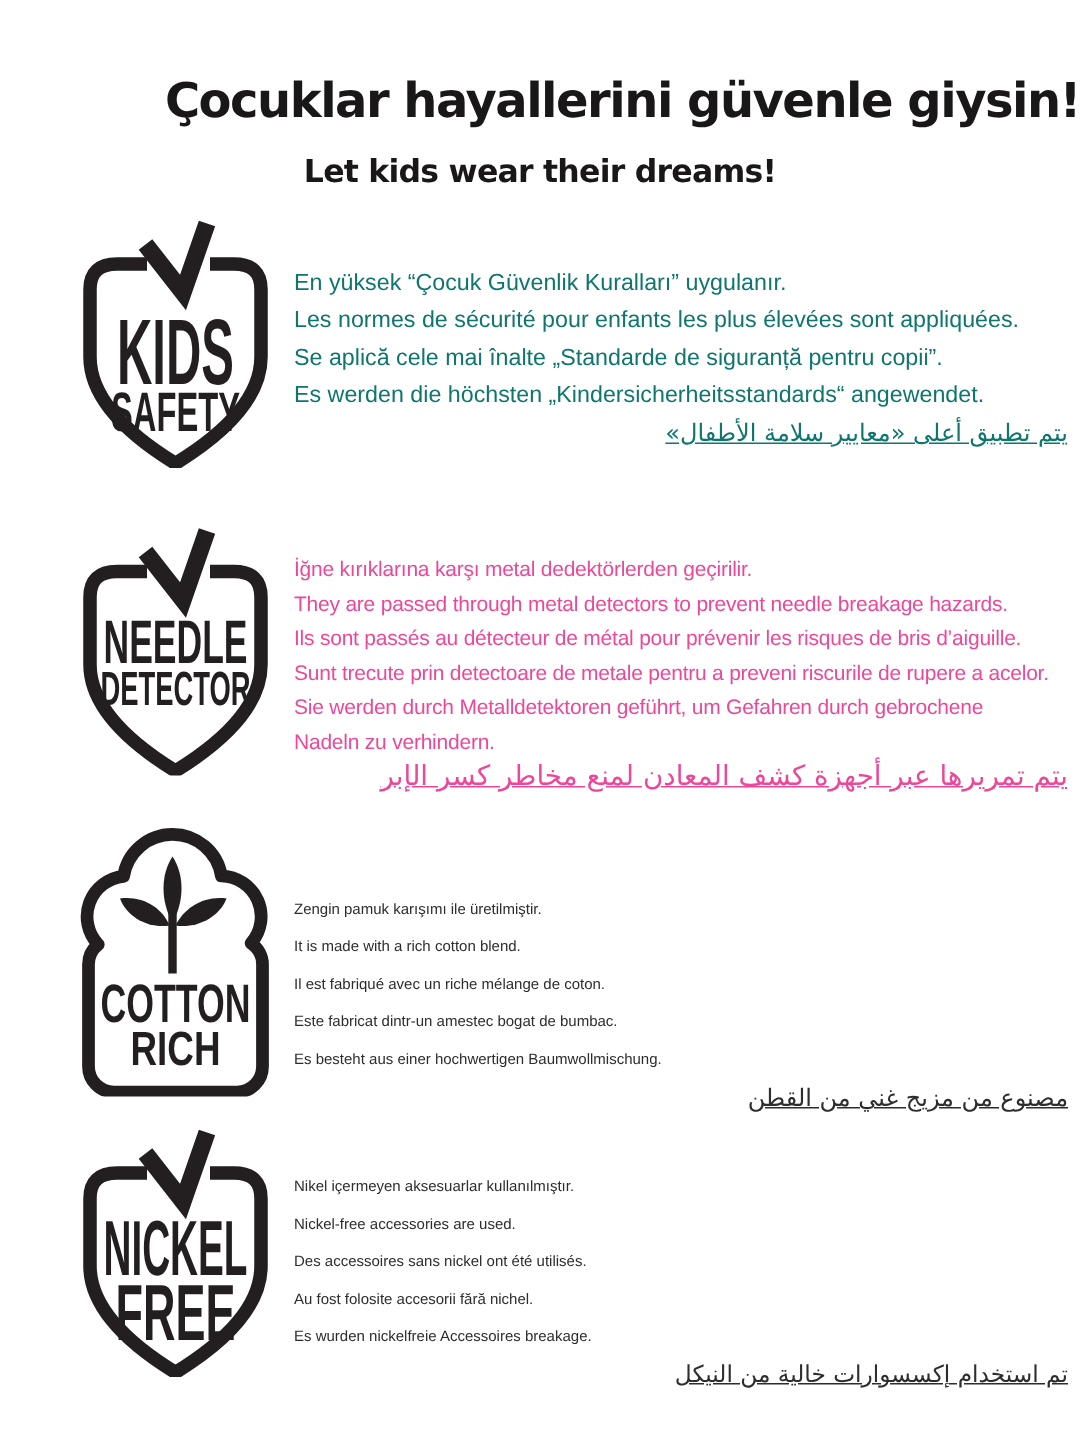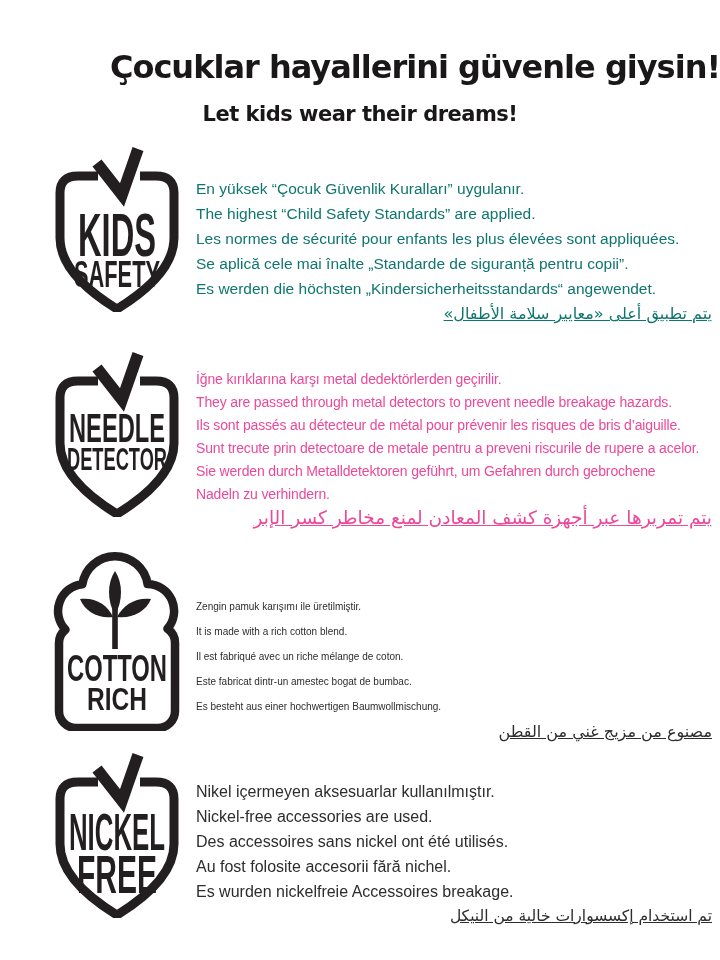--- a/index.html
+++ b/index.html
@@ -27,21 +27,21 @@
   .badge svg { display:block; }
   .badge-word {
     font-family:"Liberation Sans",sans-serif;
     font-weight:bold; fill:#231f20;
   }
   .textblock { position:absolute; left:196px; width:516px; }
   .tl { white-space:nowrap; }
   .tb-1 .tl { font-size:15.5px; line-height:25px; color:#0f766e; }
   .tb-2 .tl { font-size:14px;   line-height:23px; letter-spacing:-0.15px; color:#ec4899; }
   .tb-3 .tl { font-size:10px; line-height:25px; color:#2d2d2d; }
-  .tb-4 .tl { font-size:16px; line-height:25px; color:#2d2d2d; }
+  .tb-4 .tl { font-size:10px; line-height:25px; color:#2d2d2d; }
   .tl.ar { direction:rtl; text-align:right; font-family:"DejaVu Sans",sans-serif;text-decoration:underline; }
   .tb-1 .tl.ar { font-size:16px; }
   .tb-2 .tl.ar { font-size:18.5px; }
   .tb-3 .tl.ar { font-size:16px; }
   .tb-4 .tl.ar { font-size:15.5px; }
 </style>
 </head>
 <body>
 
 <div class="page">
@@ -52,21 +52,20 @@
   <div class="badge" style="top:146px;text-decoration:underline;">
     <svg viewBox="0 0 130 166" width="130" height="166">
       <path d="M 88 30 L 104 30 Q 122 30 122 47 L 122 92 Q 122 128 65 163 Q 8 128 8 92 L 8 47 Q 8 30 26 30 L 46 30" fill="none" stroke="#231f20" stroke-width="9" stroke-linecap="butt"></path>
       <path d="M 45 17 L 70 49 L 86 3" fill="none" stroke="#231f20" stroke-width="11.5" stroke-linejoin="miter" stroke-linecap="butt"></path>
       <text class="badge-word" x="65" y="110" text-anchor="middle" font-size="62" textLength="78" lengthAdjust="spacingAndGlyphs">KIDS</text>
       <text class="badge-word" x="65" y="141" text-anchor="middle" font-size="37" textLength="86" lengthAdjust="spacingAndGlyphs">SAFETY</text>
     </svg>
   </div>
   <div class="textblock tb-1" style="top:176px;">
     <div class="tl">En yüksek “Çocuk Güvenlik Kuralları” uygulanır.</div>
-    <div class="tl">The highest “Child Safety Standards” are applied.</div>
     <div class="tl">Les normes de sécurité pour enfants les plus élevées sont appliquées.</div>
     <div class="tl">Se aplică cele mai înalte „Standarde de siguranță pentru copii”.</div>
     <div class="tl">Es werden die höchsten „Kindersicherheitsstandards“ angewendet.</div>
     <div class="tl ar" dir="rtl">يتم تطبيق أعلى «معايير سلامة الأطفال»</div>
   </div>
 
   <div class="badge" style="top:351px;">
     <svg viewBox="0 0 130 166" width="130" height="166">
       <path d="M 88 30 L 104 30 Q 122 30 122 47 L 122 92 Q 122 128 65 163 Q 8 128 8 92 L 8 47 Q 8 30 26 30 L 46 30" fill="none" stroke="#231f20" stroke-width="9" stroke-linecap="butt"></path>
       <path d="M 45 17 L 70 49 L 86 3" fill="none" stroke="#231f20" stroke-width="11.5" stroke-linejoin="miter" stroke-linecap="butt"></path>

